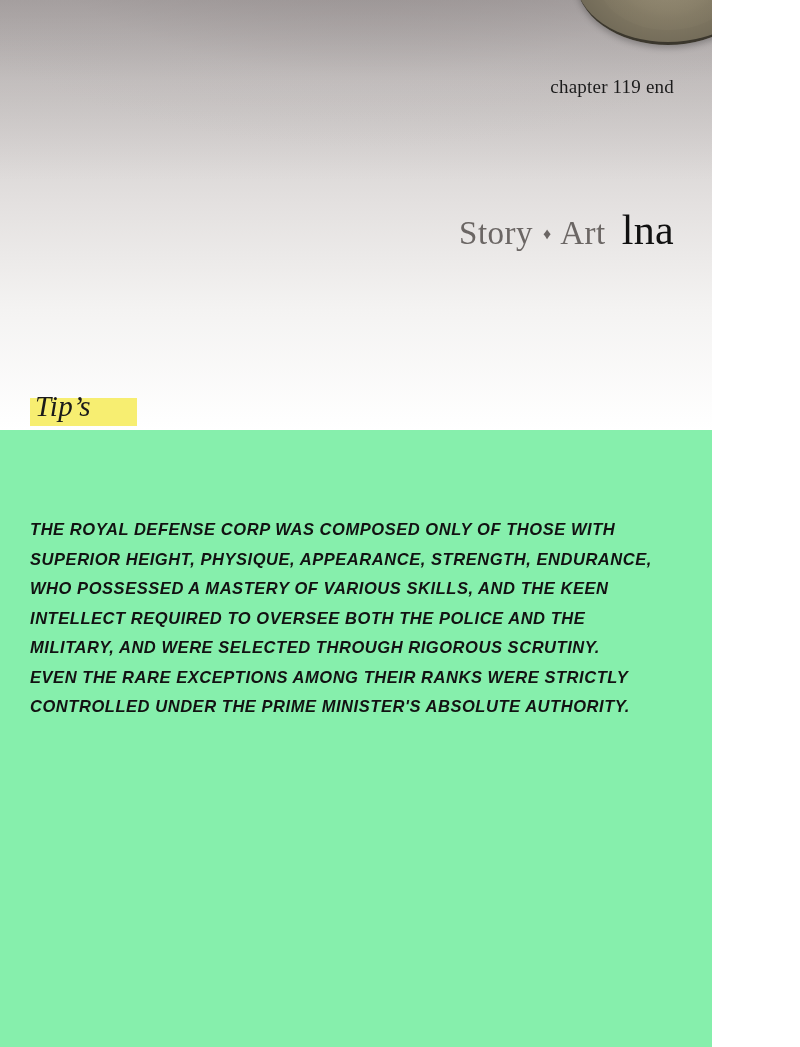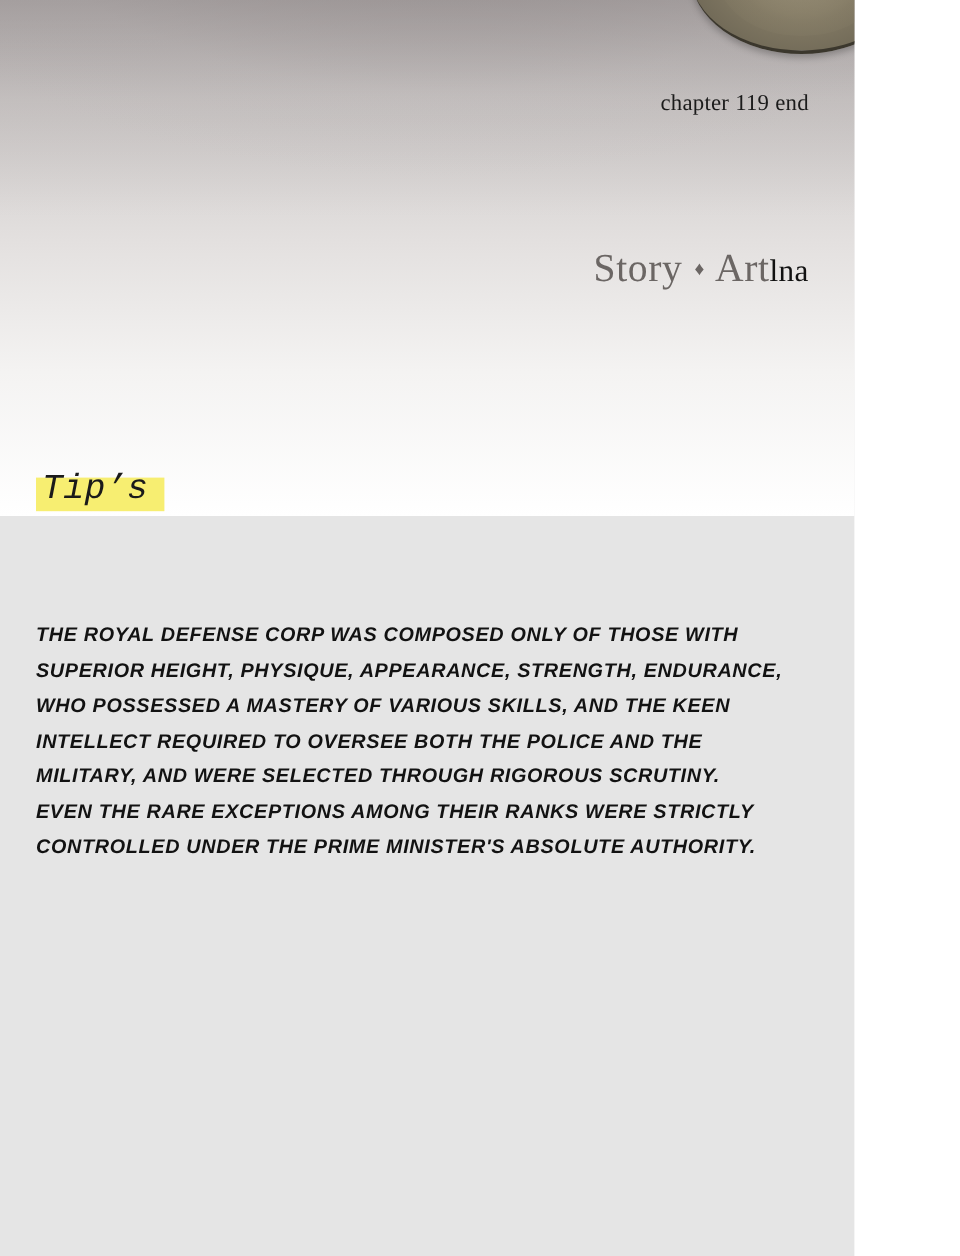--- a/index.html
+++ b/index.html
@@ -11,21 +11,21 @@
     height: 1047px;
     background: #ffffff;
     font-family: "Liberation Sans", sans-serif;
     overflow: hidden;
   }
 
   .page {
     position: relative;
     width: 712px;
     height: 1047px;
-    background: #e5e5e5;
+    background: #86efac;
     overflow: hidden;
   }
 
   
   .top-wash {
     position: absolute;
     left: 0;
     top: 0;
     width: 800px;
     height: 430px;
@@ -98,22 +98,23 @@
   }
   .credits .art {
     font-family: "Liberation Serif", serif;
     font-size: 33px;
     color: #6b6664;
     letter-spacing: 0.5px;
     text-align: center;
   }
   .credits .author {
     font-family: "Liberation Serif", serif;
-    font-size: 26px;
+    font-size: 42px;
     color: #111111;
+    margin-left: 16px;
     letter-spacing: 0.3px;
   }
 
   .tips-wrap {
     position: absolute;
     left: 33px;
     top: 390px;
   }
   .tips-label {
     position: relative;
@@ -130,21 +131,20 @@
     left: 30px;
     top: 398px;
     width: 107px;
     height: 28px;
     background: #f7ee71;
     z-index: 0;
   }
   .tips-label span {
     position: relative;
     z-index: 1;
-    font-family: Liberation Mono, monospace;
   }
 
   .tip-body {
     position: absolute;
     left: 30px;
     top: 478px;
     width: 700px;
     font-family: "Liberation Sans", sans-serif;
     font-style: italic;
     font-weight: bold;

